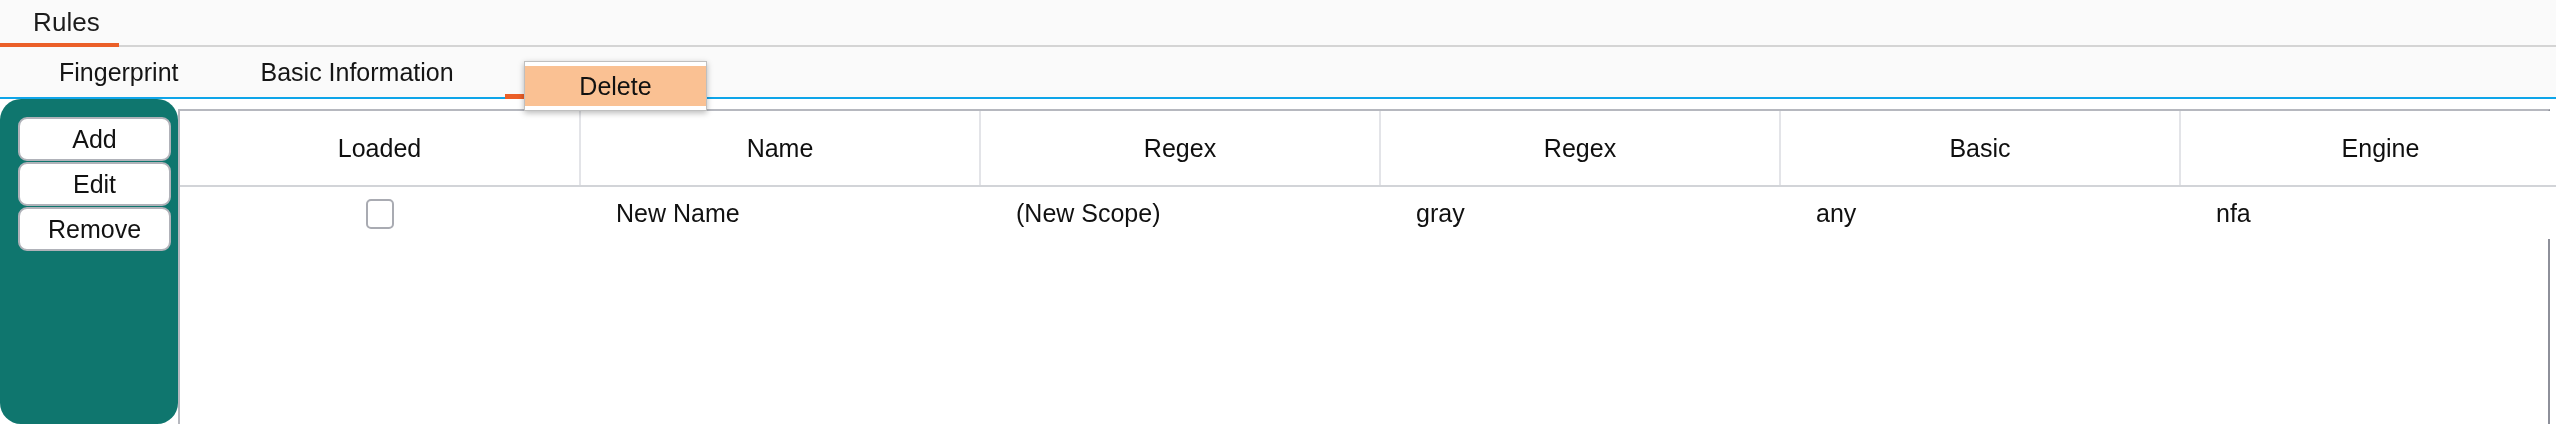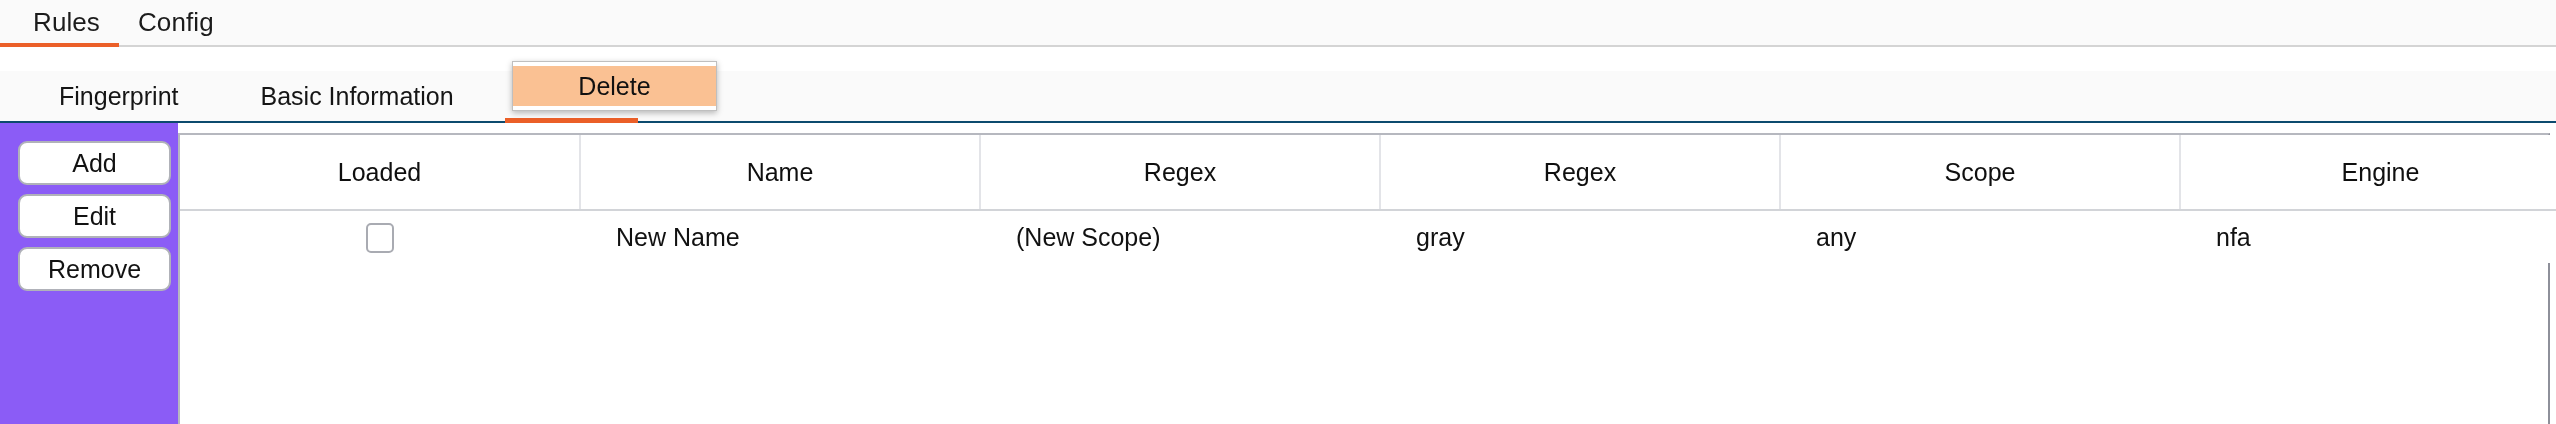--- a/index.html
+++ b/index.html
@@ -63,22 +63,21 @@
   
   .tabbar-secondary {
     position: relative;
     height: 52px;
     background: #fafafa;
     flex: 0 0 52px;
     display: flex;
     align-items: center;
     padding-left: 18px;
     box-sizing: border-box;
-    border-bottom: 2px solid #0c4a6e;
-    margin-top: 24px;
+    border-bottom: 2px solid #0ea5e9;
   }
   .tab-secondary {
     position: relative;
     height: 50px;
     padding: 0 41px;
     display: flex;
     align-items: center;
     font-size: 25px;
     color: #151515;
     white-space: nowrap;
@@ -103,22 +102,23 @@
     min-height: 0;
   }
 
   
   .side-actions {
     flex: 0 0 178px;
     padding: 18px 0 0 18px;
     box-sizing: border-box;
     display: flex;
     flex-direction: column;
-    gap: 9px;
-    background: #8b5cf6;
+    gap: 1px;
+    background: #0f766e;
+    border-radius: 21px;
   }
   .side-btn {
     width: 153px;
     height: 44px;
     border: 2px solid #b0b2b9;
     border-radius: 9px;
     background: #ffffff;
     color: #121212;
     font-family: "Liberation Sans", sans-serif;
     font-size: 25px;
@@ -194,23 +194,23 @@
   col.c-loaded  { width: 400px; }
   col.c-name    { width: 400px; }
   col.c-regex   { width: 400px; }
   col.c-color   { width: 400px; }
   col.c-scope   { width: 400px; }
   col.c-engine  { width: 400px; }
 
   
   .context-menu {
     position: absolute;
-    left: 512px;
+    left: 524px;
     top: 61px;
-    width: 205px;
+    width: 183px;
     background: #ffffff;
     border: 1px solid #bfbfbf;
     box-shadow: 0 2px 6px rgba(0,0,0,0.28);
     padding: 4px 0;
     box-sizing: border-box;
     z-index: 50;
   }
   .context-menu-item {
     height: 40px;
     display: flex;
@@ -227,23 +227,20 @@
   }
 </style>
 </head>
 <body>
 
 <div class="app">
 
   <div class="tabbar-primary">
     <div class="tab-primary active">
       <span>Rules</span>
-    </div>
-    <div class="tab-primary">
-      <span>Config</span>
     </div>
   </div>
 
   <div class="tabbar-secondary">
     <div class="tab-secondary">
       <span>Fingerprint</span>
     </div>
     <div class="tab-secondary">
       <span>Basic Information</span>
     </div>
@@ -269,21 +266,21 @@
           <col class="c-color">
             <col class="c-scope">
             <col class="c-engine">
         </colgroup>
         <thead>
           <tr>
             <th>Loaded</th>
             <th>Name</th>
             <th>Regex</th>
             <th>Regex</th>
-            <th>Scope</th>
+            <th>Basic</th>
             <th>Engine</th>
           </tr>
         </thead>
         <tbody>
           <tr>
             <td class="cell-center">
               <span class="checkbox-box"></span>
             </td>
             <td>New Name</td>
             <td>(New Scope)</td>

